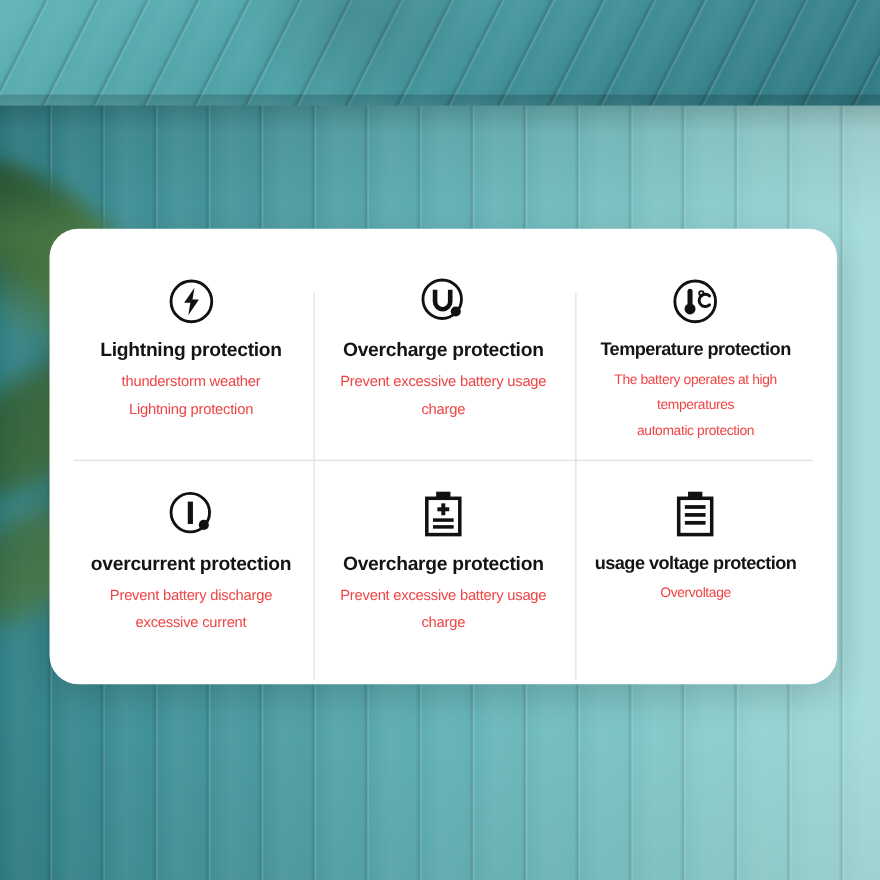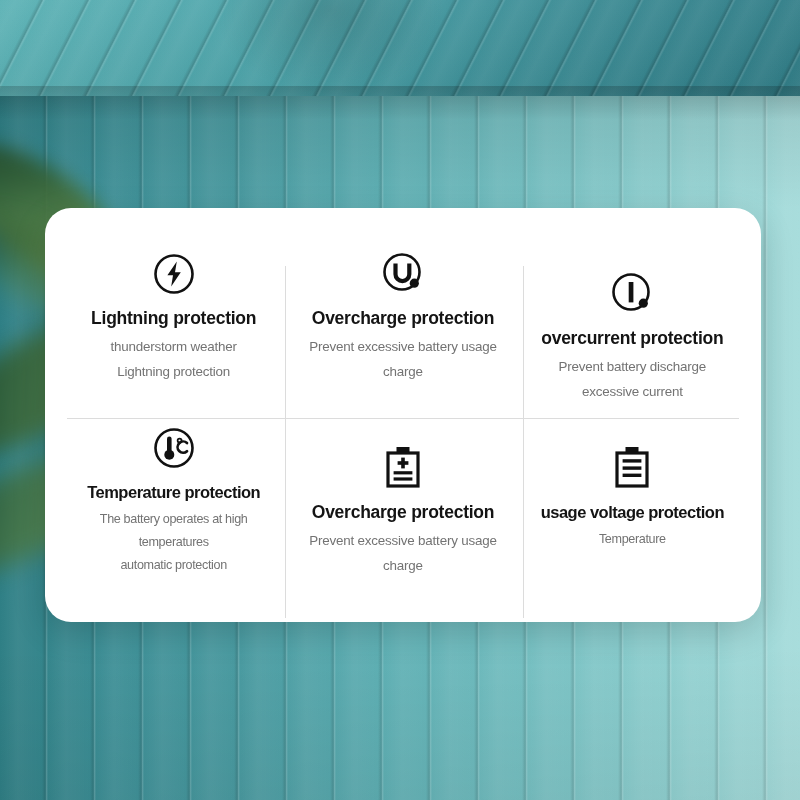--- a/index.html
+++ b/index.html
@@ -153,21 +153,21 @@
     color:#141414;
     letter-spacing:-0.25px;
     line-height:1.25;
     white-space:nowrap;
     margin-bottom:5px;
   }
   .cell-title.wide { font-size:16.5px; letter-spacing:-0.5px; }
 
   .cell-desc {
     font-size:13.4px;
-    color:#737373;
+    color:#ef4444;
     line-height:1.85;
     letter-spacing:-0.2px;
   }
   .cell-desc.narrow { font-size:12.6px; letter-spacing:-0.35px; }
 
   
   .divider {
     position:absolute;
     background:#dcdcdc;
     pointer-events:none;
@@ -220,49 +220,49 @@
             <circle cx="34.3" cy="32.2" r="4.6" fill="#111"></circle>
           </svg>
         </div>
         <div class="cell-title">Overcharge protection</div>
         <div class="cell-desc">
           <div>Prevent excessive battery usage</div>
           <div>charge</div>
         </div>
       </div>
 
-      <div class="cell row2">
-        <div class="cell-icon">
-          <svg width="46" height="46" viewBox="0 0 46 46" aria-hidden="true">
-            <circle cx="22" cy="21" r="17.5" fill="none" stroke="#111" stroke-width="2.6"></circle>
-            <rect x="19.7" y="11.0" width="4.7" height="20.4" fill="#111"></rect>
-            <circle cx="34.3" cy="32.2" r="4.6" fill="#111"></circle>
-          </svg>
-        </div>
-        <div class="cell-title">overcurrent protection</div>
-        <div class="cell-desc">
-          <div>Prevent battery discharge</div>
-          <div>excessive current</div>
-        </div>
-      </div>
-
       <div class="cell">
         <div class="cell-icon">
           <svg width="44" height="44" viewBox="0 0 44 44" aria-hidden="true">
             <circle cx="22" cy="22" r="18.5" fill="none" stroke="#111" stroke-width="2.6"></circle>
             <rect x="15.0" y="10.4" width="4.6" height="15.6" rx="2.3" fill="#111"></rect>
             <circle cx="17.3" cy="28.8" r="5.0" fill="#111"></circle>
             <circle cx="27.6" cy="14.6" r="2.0" fill="none" stroke="#111" stroke-width="1.7"></circle>
             <path d="M35.0 17.0 a5.6 5.6 0 1 0 0 8.2" fill="none" stroke="#111" stroke-width="2.7" stroke-linecap="round"></path>
           </svg>
         </div>
         <div class="cell-title wide">Temperature protection</div>
         <div class="cell-desc narrow">
           <div>The battery operates at high temperatures</div>
           <div>automatic protection</div>
+        </div>
+      </div>
+
+      <div class="cell row2">
+        <div class="cell-icon">
+          <svg width="46" height="46" viewBox="0 0 46 46" aria-hidden="true">
+            <circle cx="22" cy="21" r="17.5" fill="none" stroke="#111" stroke-width="2.6"></circle>
+            <rect x="19.7" y="11.0" width="4.7" height="20.4" fill="#111"></rect>
+            <circle cx="34.3" cy="32.2" r="4.6" fill="#111"></circle>
+          </svg>
+        </div>
+        <div class="cell-title">overcurrent protection</div>
+        <div class="cell-desc">
+          <div>Prevent battery discharge</div>
+          <div>excessive current</div>
         </div>
       </div>
 
       <div class="cell row2">
         <div class="cell-icon">
           <svg width="40" height="48" viewBox="0 0 40 48" aria-hidden="true">
             <rect x="13.5" y="3.0" width="13.0" height="6.0" fill="#111"></rect>
             <rect x="5.0" y="9.0" width="30.0" height="33.0" fill="none" stroke="#111" stroke-width="3.2"></rect>
             <rect x="18.2" y="13.6" width="3.6" height="10.8" fill="#111"></rect>
             <rect x="14.6" y="17.2" width="10.8" height="3.6" fill="#111"></rect>
@@ -282,19 +282,19 @@
           <svg width="40" height="48" viewBox="0 0 40 48" aria-hidden="true">
             <rect x="13.5" y="3.0" width="13.0" height="6.0" fill="#111"></rect>
             <rect x="5.0" y="9.0" width="30.0" height="33.0" fill="none" stroke="#111" stroke-width="3.2"></rect>
             <rect x="10.6" y="15.2" width="18.8" height="3.4" fill="#111"></rect>
             <rect x="10.6" y="22.4" width="18.8" height="3.4" fill="#111"></rect>
             <rect x="10.6" y="29.6" width="18.8" height="3.4" fill="#111"></rect>
           </svg>
         </div>
         <div class="cell-title wide">usage voltage protection</div>
         <div class="cell-desc narrow">
-          <div>Temperature</div>
+          <div>Overvoltage</div>
         </div>
       </div>
 
     </div>
   </div>
 </div>
 
 </body></html>

